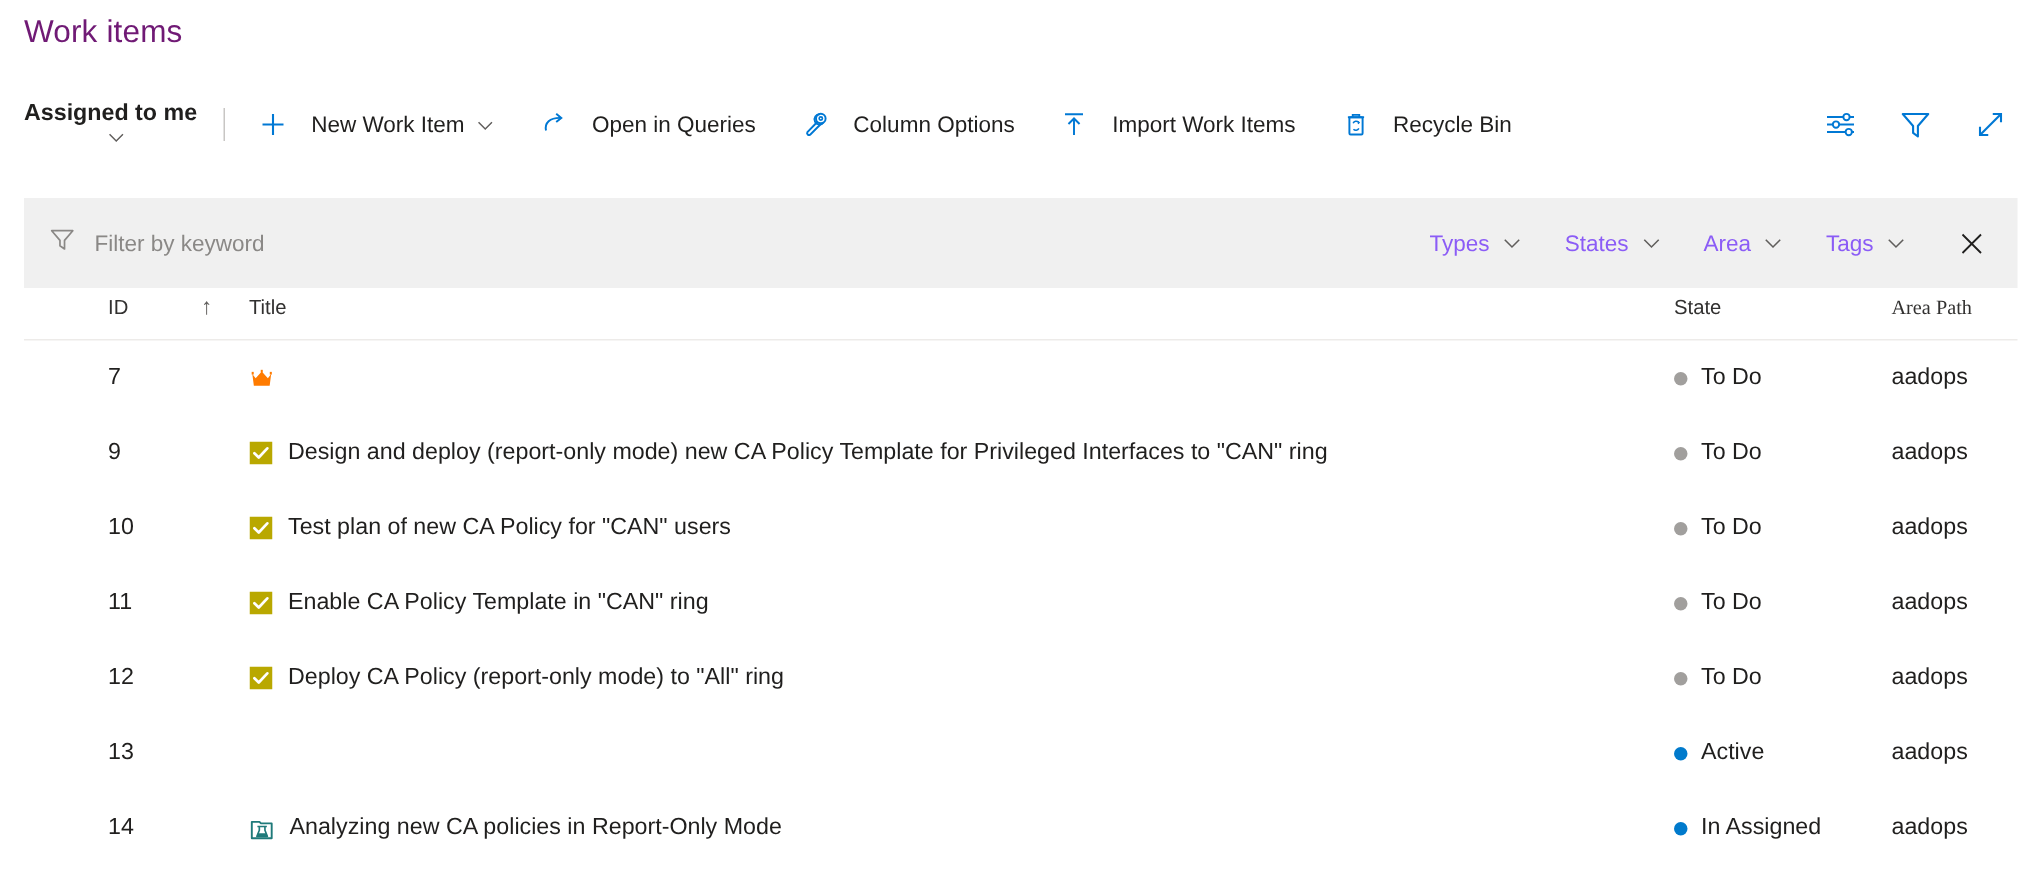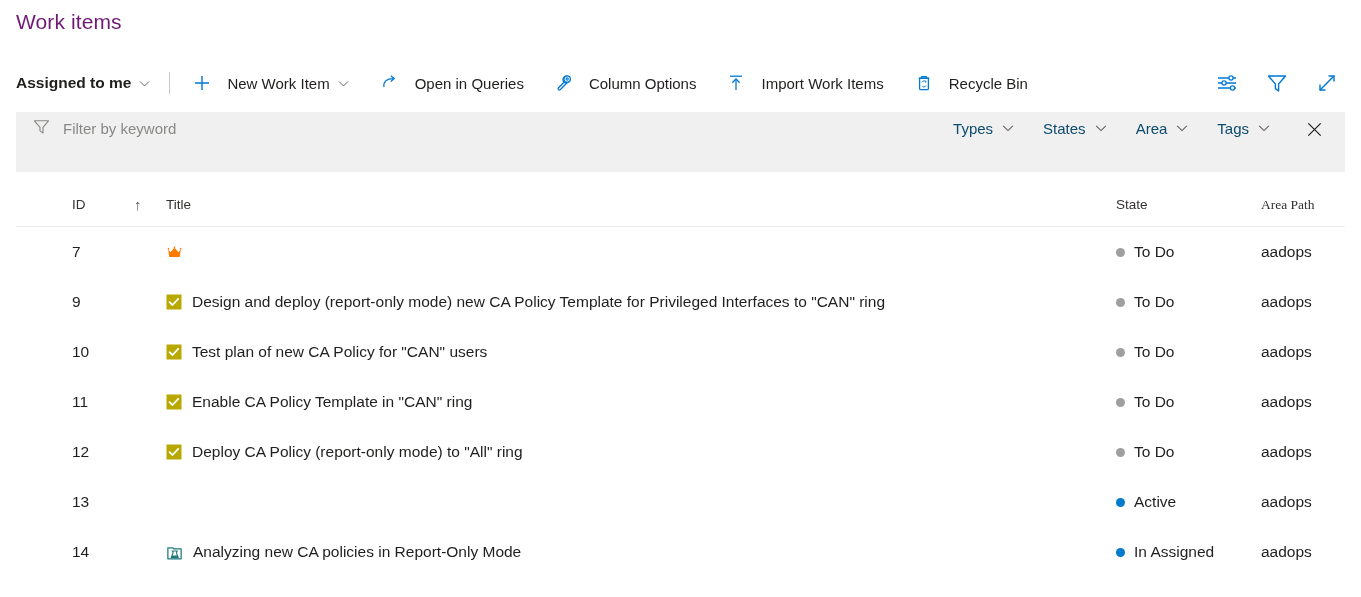--- a/index.html
+++ b/index.html
@@ -35,21 +35,21 @@
   .tb-item {
     display: flex;
     align-items: center;
     height: 32px;
     padding: 0 4px;
     font-size: 15px;
     color: #201f1e;
     white-space: nowrap;
     cursor: pointer;
   }
-  .tb-item.query-pivot { font-weight: 700; font-size: 15.5px; padding-left: 0; }
+  .tb-item.query-pivot { font-weight: 700; font-size: 15.5px; padding-left: 0; flex-direction: column; }
   .tb-label { margin-left: 15px; text-align: center; }
   .tb-gap { width: 22px; flex: none; }
   .tb-gap-sm { width: 14px; flex: none; }
   .vdivider {
     width: 1px; height: 22px;
     background: #c8c6c4;
     margin: 0 18px 0 14px;
     flex: none;
   }
   .ic {
@@ -70,24 +70,25 @@
   .tb-icon-btn {
     width: 36px; height: 32px;
     display: flex; align-items: center; justify-content: center;
     cursor: pointer;
     color: #0078d4;
   }
 
   
   .filterbar {
     position: absolute;
-    left: 16px; top: 112px;
+    left: 16px; top: 132px;
     width: 1329px; height: 60px;
     background: #f0f0f0;
     display: flex;
+    align-items: center;
     padding: 0 14px 0 16px;
   }
   .fb-search {
     display: flex;
     align-items: center;
     flex: 1 1 auto;
     height: 32px;
   }
   .fb-search .funnel { color: #8a8886; margin-right: 12px; }
   .fb-input {
@@ -101,21 +102,21 @@
     padding: 0;
   }
   .fb-input::placeholder { color: #8a8886; opacity: 1; }
   .fb-pill {
     display: flex;
     align-items: center;
     height: 32px;
     padding: 0 10px;
     margin-left: 8px;
     font-size: 15px;
-    color: #0c4a6e;
+    color: #8b5cf6;
     cursor: pointer;
     white-space: nowrap;
   }
   .fb-pill .chev { color: #605e5c; margin-left: 8px; }
   .fb-close {
     width: 34px; height: 34px;
     display: flex; align-items: center; justify-content: center;
     margin-left: 16px;
     color: #201f1e;
     cursor: pointer;

